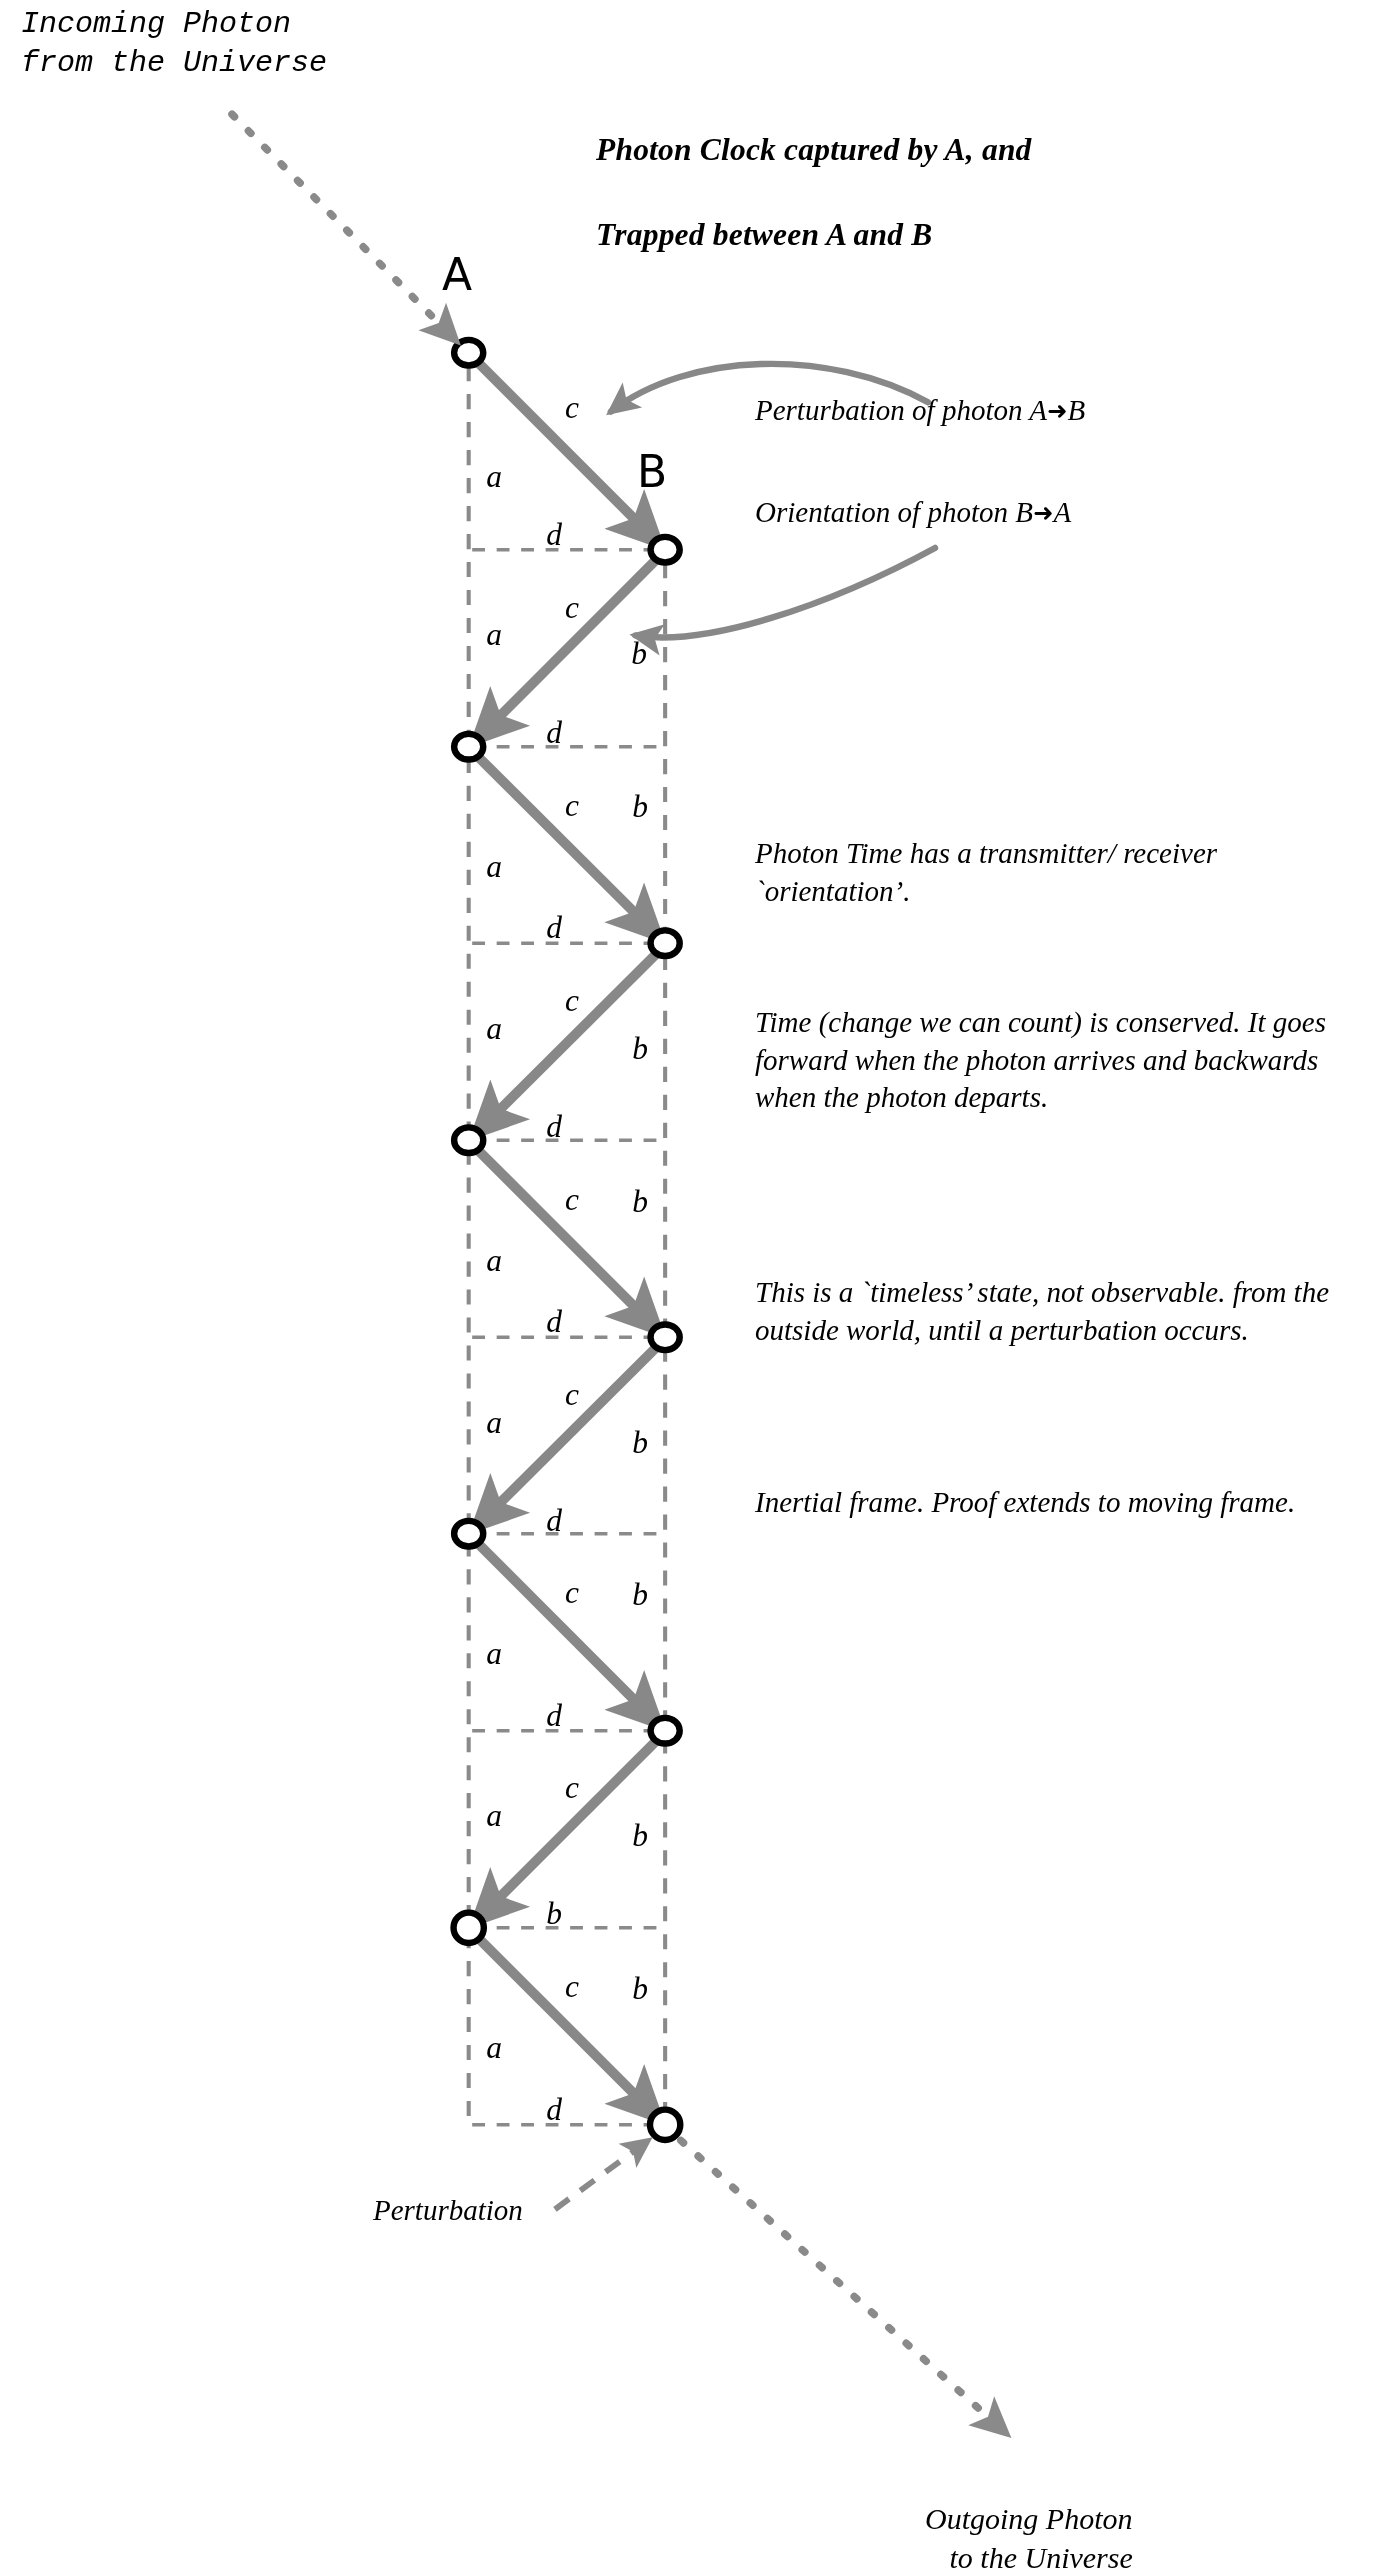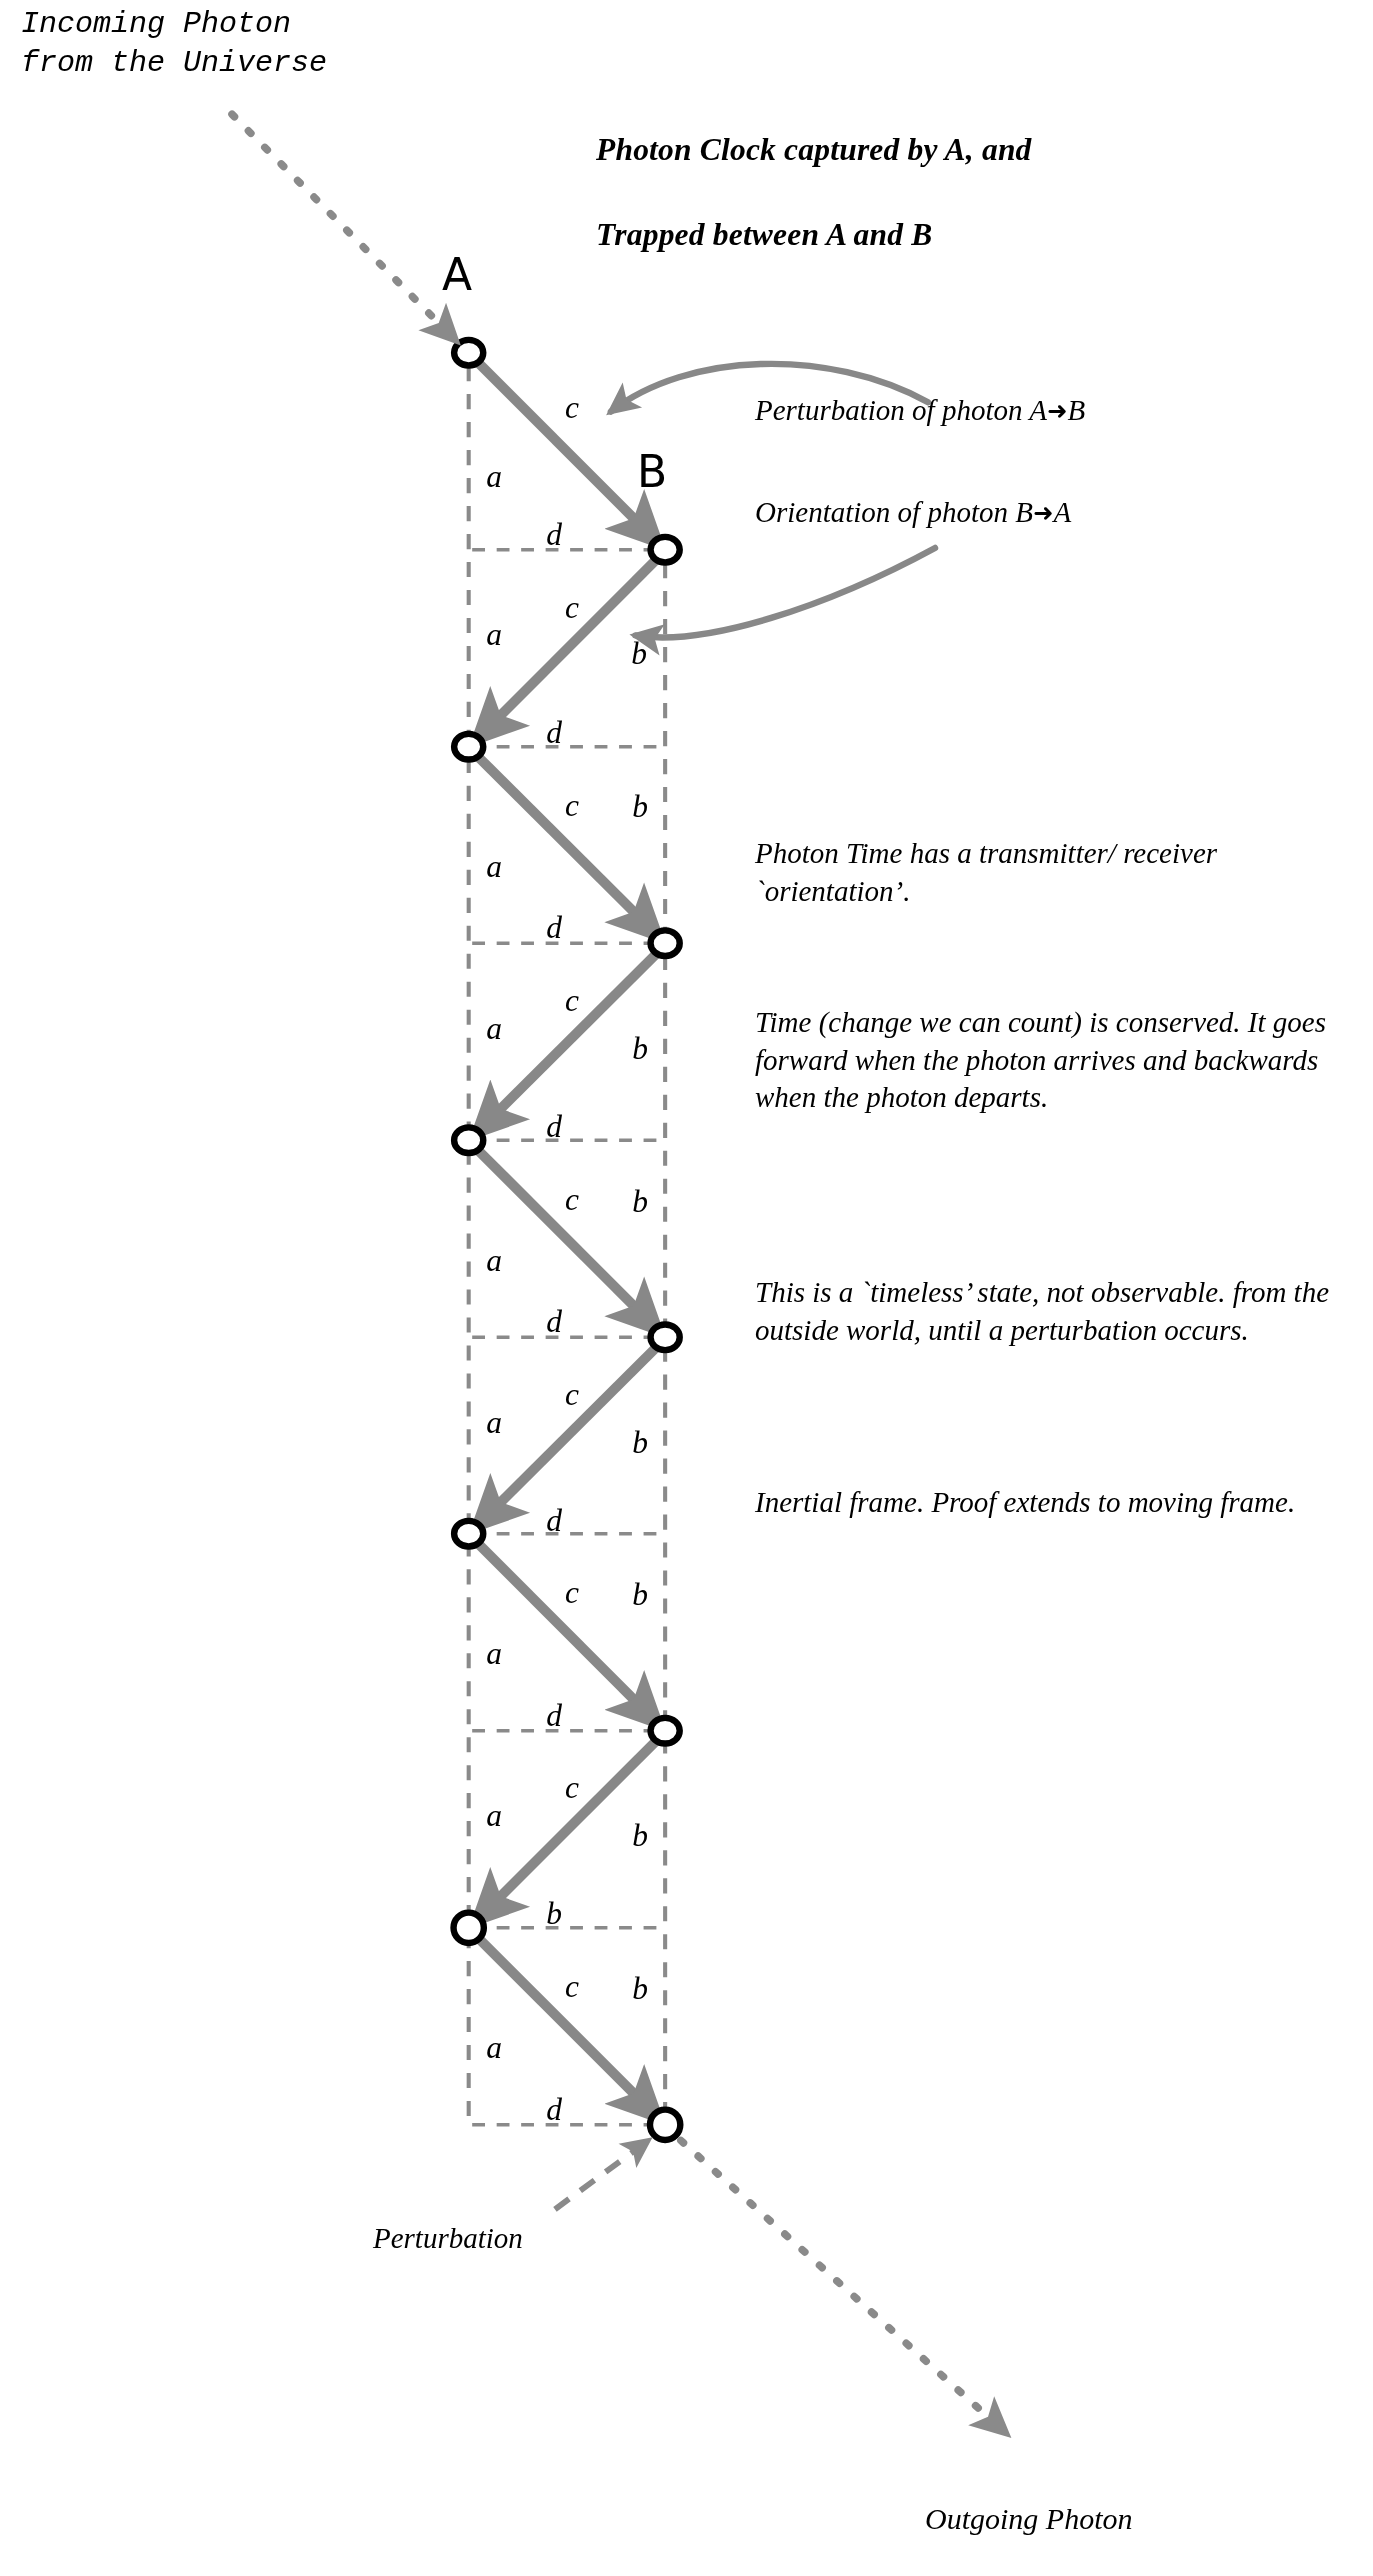--- a/index.html
+++ b/index.html
@@ -77,21 +77,20 @@
     left: 755px;
   }
   .para-1 { top: 835px; }
   .para-2 { top: 1004px; }
   .para-3 { top: 1274px; }
   .para-4 { top: 1484px; }
   .perturbation-label {
     left: 373px;
     top: 2192px;
     font-size: 29px;
-    margin-top: 28px;
   }
   .node-letter {
     position: absolute;
     font-family: "DejaVu Sans", "Liberation Sans", sans-serif;
     font-style: normal;
     font-weight: normal;
     font-size: 44px;
     color: #000000;
     line-height: 1;
   }
@@ -194,20 +193,21 @@
 
   <div class="txt para para-1">Photon Time has a transmitter/ receiver `orientation’.</div>
   <div class="txt para para-2">Time (change we can count) is conserved. It goes forward when the photon arrives and backwards when the photon departs.</div>
   <div class="txt para para-3">This is a `timeless’ state, not observable. from the outside world, until a perturbation occurs.</div>
   <div class="txt para para-4">Inertial frame.  Proof extends to moving frame.</div>
 
   <div class="txt perturbation-label">Perturbation</div>
 
   <div class="txt caption-outgoing">
     <span>Outgoing Photon</span>
+    <span class="line2">to the Universe</span>
   </div>
 
   <div id="edge-label-layer">
       <div class="edge-label" style="left: 572px; top: 408px;">c</div>
       <div class="edge-label" style="left: 494px; top: 477px;">a</div>
       <div class="edge-label" style="left: 554px; top: 535px;">d</div>
       <div class="edge-label" style="left: 572px; top: 608px;">c</div>
       <div class="edge-label" style="left: 639px; top: 654px;">b</div>
       <div class="edge-label" style="left: 494px; top: 635px;">a</div>
       <div class="edge-label" style="left: 554px; top: 733px;">d</div>

